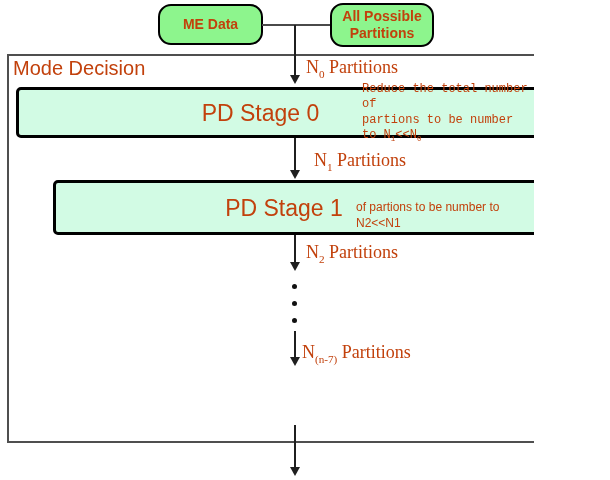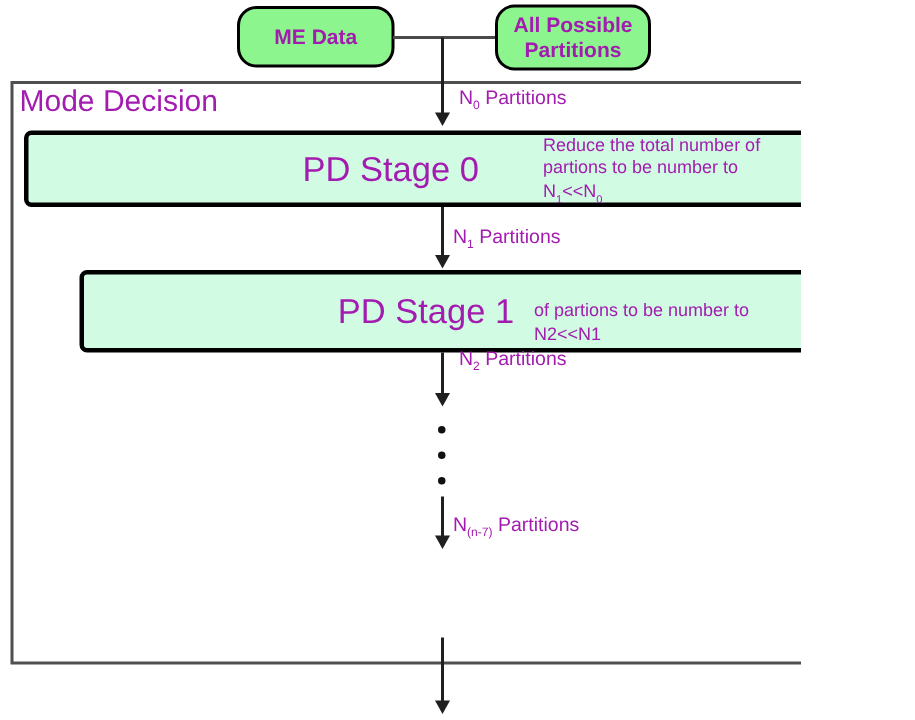--- a/index.html
+++ b/index.html
@@ -1,18 +1,18 @@
 <!DOCTYPE html>
 <html style="--top-box-fill: #8DF58D; --stage-fill: #D2FBE4; --outline: #000000; --frame: #4F4F4F; --line: #1F1F1F;"><head>
 <meta charset="utf-8">
 <style>
   html,body{margin:0;padding:0;background:#fff;}
   .canvas{
     position:relative; width:534px; height:480px; background:#fff;
-    font-family:"Liberation Sans", sans-serif; color:#a21caf; overflow:hidden;
+    font-family:"Liberation Sans", sans-serif; color:#c2410c; overflow:hidden;
   }
   
   .top-box{
     position:absolute; box-sizing:border-box;
     background:var(--top-box-fill,#8DF58D);
     border:2px solid var(--outline,#000);
     border-radius:13px;
     display:flex; flex-direction:column; align-items:center; justify-content:center;
     font-weight:bold; font-size:14px; line-height:1.25; text-align:center;
   }
@@ -32,25 +32,25 @@
   .s3{ top:235px; height:28px; }
   .s4{ top:331px; height:27px; }
   .s5{ top:425px; height:43px; }
   .ahead{
     position:absolute; left:290px; width:0; height:0;
     border-left:5px solid transparent; border-right:5px solid transparent;
     border-top:9px solid var(--line,#1F1F1F);
   }
   .h1{ top:75px; } .h2{ top:170px; } .h3{ top:262px; } .h4{ top:357px; } .h5{ top:467px; }
   
-  .alabel{ position:absolute; font-size:13px; white-space:nowrap; }
+  .alabel{ position:absolute; font-size:18px; white-space:nowrap;font-family:Liberation Serif, serif; }
   .alabel sub, .stage-note sub{ font-size:0.62em; line-height:0; }
   .al0{ left:306px; top:57px; }
-  .al1{ left:302px; top:150px; }
-  .al2{ left:306px; top:231px; }
+  .al1{ left:314px; top:150px; }
+  .al2{ left:306px; top:242px; }
   .aln{ left:302px; top:342px; }
   .final-label{ position:absolute; left:300px; top:447px; font-size:15px; white-space:nowrap; }
   
   .stage{
     position:absolute; box-sizing:border-box;
     background:var(--stage-fill,#D2FBE4);
     border:3px solid var(--outline,#000);
     border-radius:5px;
   }
   .st0{ left:16px;  top:87px;  width:549px; height:51px; }
@@ -59,21 +59,21 @@
   .stage-title{
     position:absolute; left:0; right:0; top:50%; transform:translateY(-50%);
     text-align:center; font-size:23px;
   }
   .st0 .stage-title{ right:60px; }
   .st1 .stage-title{ right:30px;text-align:center; }
   .stage-note{
     position:absolute; top:50%; transform:translateY(-50%);
     font-size:12px; line-height:1.3; text-align:left;
   }
-  .st0 .stage-note{ right:28px; width:172px; }
+  .st0 .stage-note{ right:28px; width:172px;font-family:Liberation Mono, monospace; }
   .st1 .stage-note{ right:18px; width:168px; }
   
   .dot{ position:absolute; left:292px; width:5px; height:5px; border-radius:50%; background:#111; }
   .d1{ top:284px; } .d2{ top:301px; } .d3{ top:318px; }
   
   .stray-mark{ position:absolute; left:605px; top:200px; width:3px; height:2px; background:#555; }
 </style>
 </head>
 <body>
 

